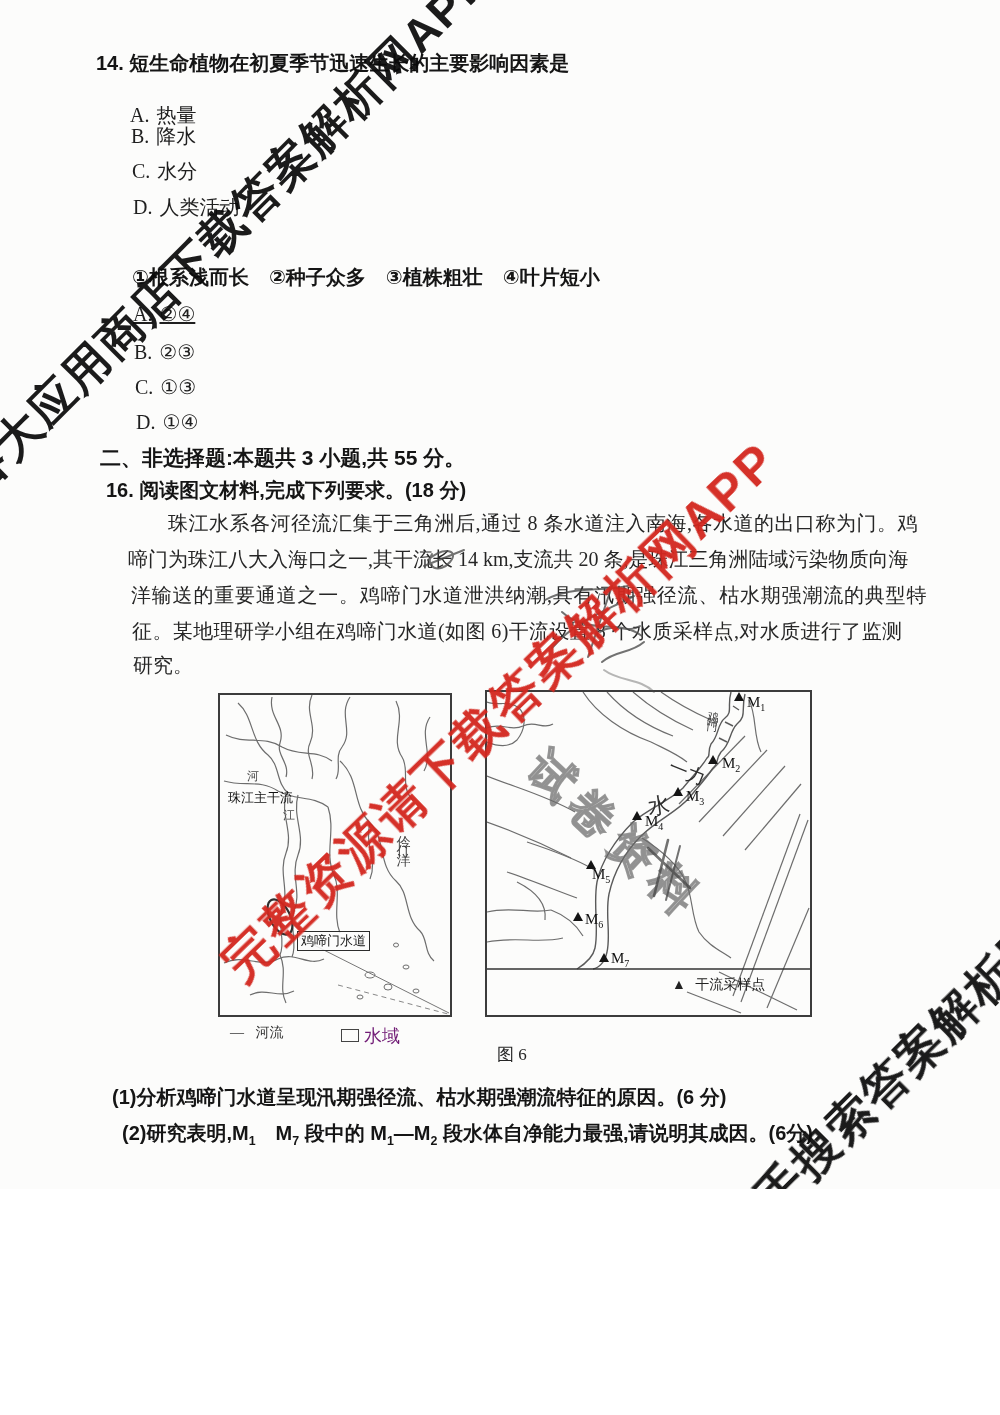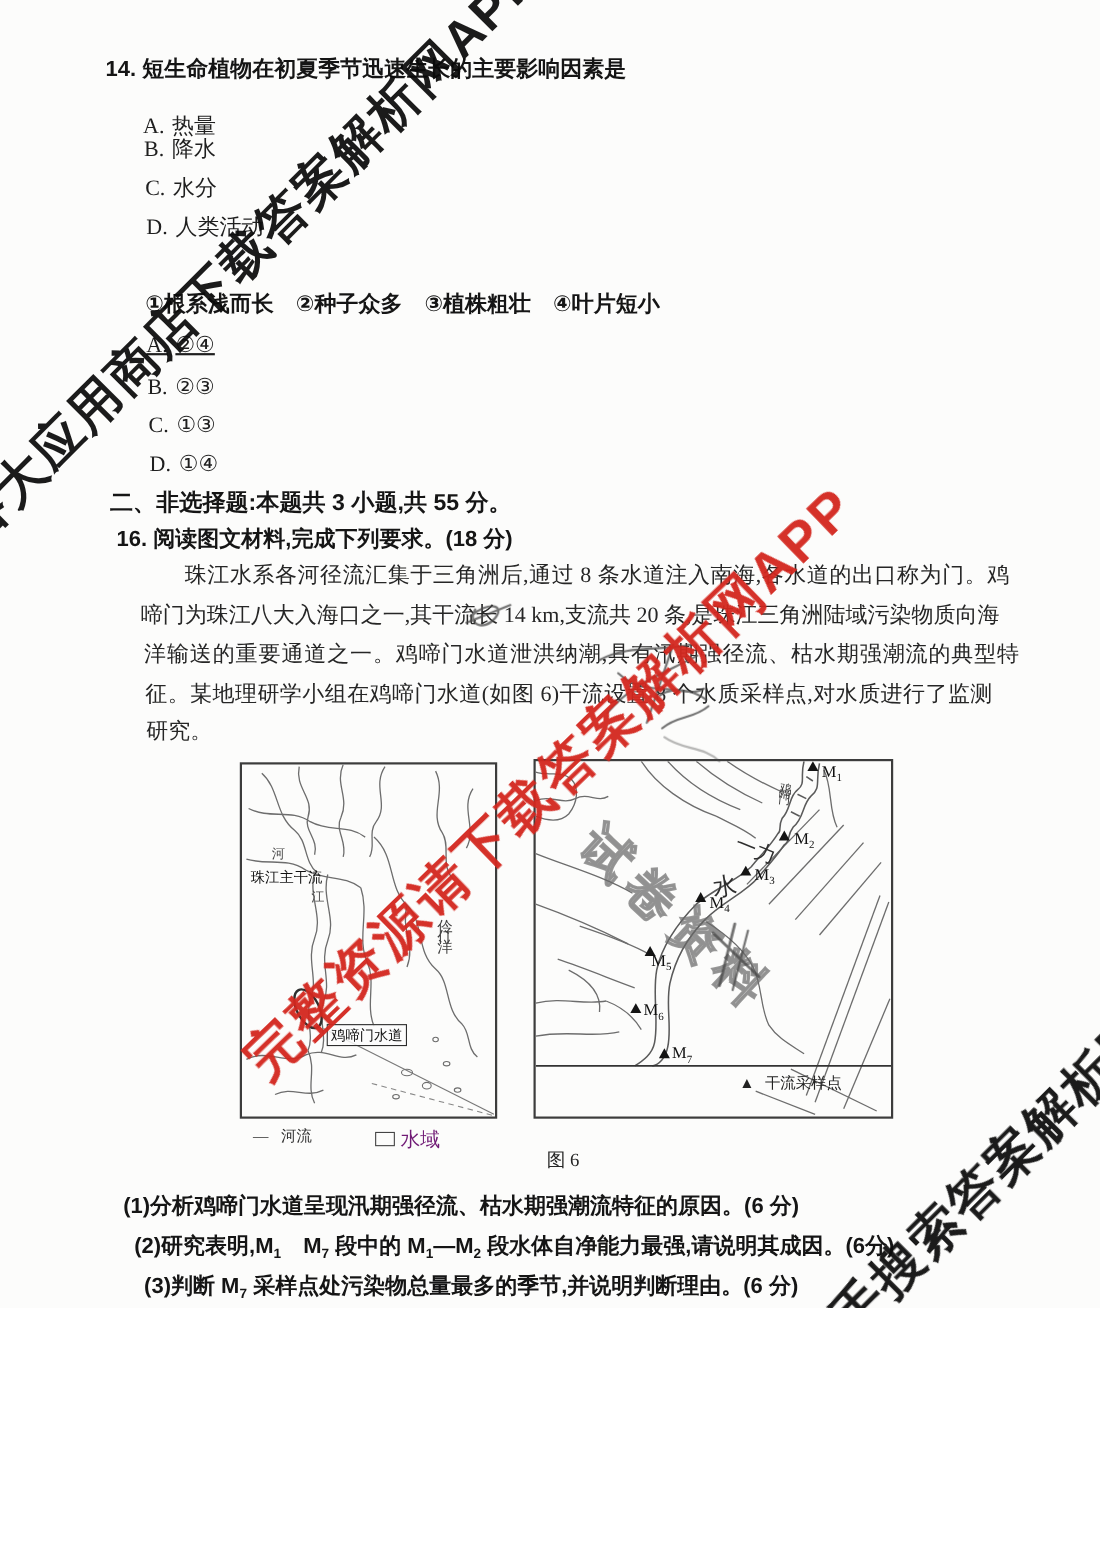--- a/index.html
+++ b/index.html
@@ -189,23 +189,20 @@
 
   <div class="graywm" style="left:556px;top:738px;font-size:46px;letter-spacing:9px;transform:rotate(43deg);transform-origin:left top;">试卷资料</div>
 
   <div class="penchar" style="left:668px;top:760px;font-size:19px;transform:rotate(22deg);">一力</div>
   <div class="penchar" style="left:648px;top:791px;font-size:22px;transform:rotate(-8deg);">水</div>
 
   <div class="t hei" style="left:112px;top:1086px;font-size:20px;">(1)分析鸡啼门水道呈现汛期强径流、枯水期强潮流特征的原因。(6 分)</div>
   <div class="t hei" style="left:122px;top:1122px;font-size:20px;">
     <span>(2)研究表明,M</span><sub>1</sub><span style="margin-left:20px;">M</span><sub>7</sub><span> 段中的 M</span><sub>1</sub><span>—M</span><sub>2</sub><span> 段水体自净能力最强,请说明其成因。(6分)</span>
   </div>
-  <div class="t hei" style="left:131px;top:1158px;font-size:20px;">
-    <span>(3)判断 M</span><sub>7</sub><span> 采样点处污染物总量最多的季节,并说明判断理由。(6 分)</span>
-  </div>
 
   <div class="t song" style="left:386px;top:1247px;font-size:17px;color:#4c1d95;">【高一地理　第 5 页(共 6 页)】</div>
 
   <svg width="1000" height="1415" viewBox="0 0 1000 1415" style="position:absolute;left:0;top:0;z-index:4;pointer-events:none;">
     <g stroke="#4a4a4a" stroke-width="2" fill="none" stroke-linecap="round" opacity="0.78">
       <path d="M428,560 C444,546 460,550 450,562 C440,574 424,568 432,554"></path>
       <path d="M424,566 L464,550"></path>
       <path d="M545,600 C570,586 600,592 628,586"></path>
       <path d="M552,648 C576,620 604,612 634,596"></path>
       <path d="M588,657 L612,586"></path>

